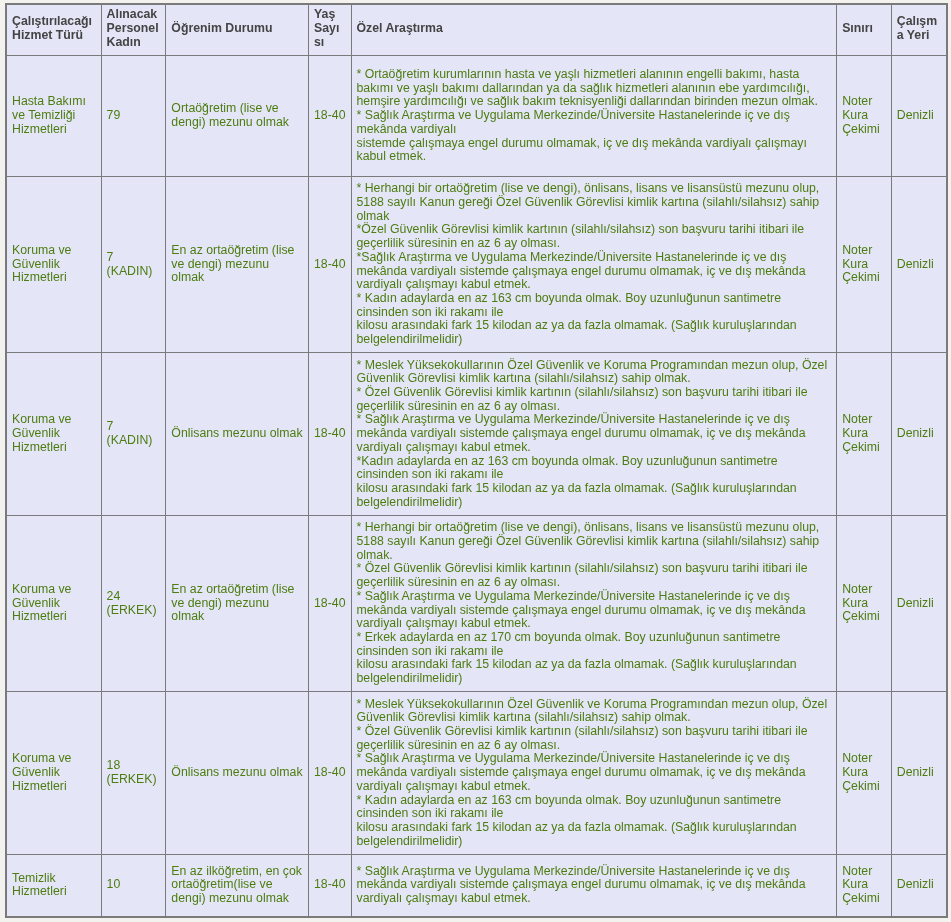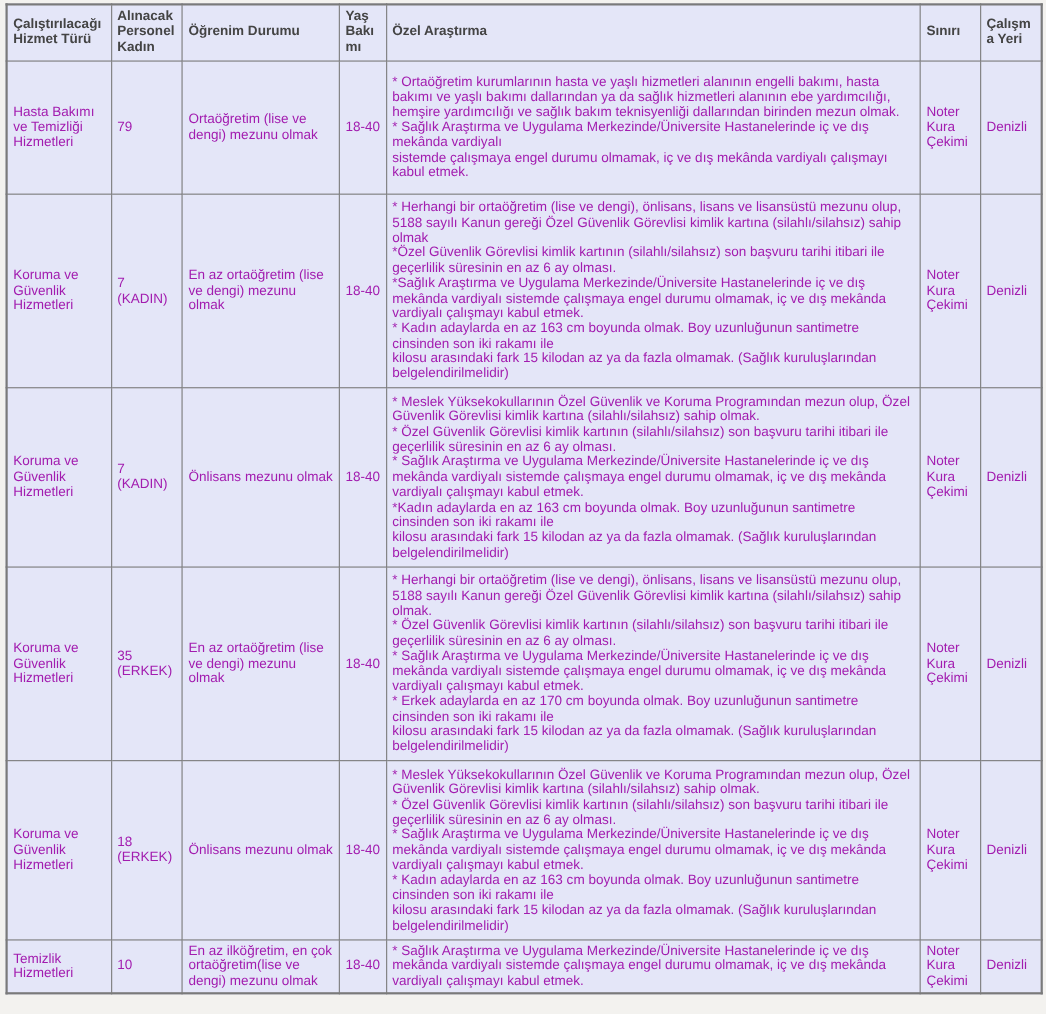--- a/index.html
+++ b/index.html
@@ -23,21 +23,21 @@
     background: #e4e6f8;
     border: 2px solid #7a7a7a;
     width: 943px;
     table-layout: fixed;
   }
   table.jobs th, table.jobs td {
     border: 1px solid #7a7a7a;
     padding: 2px 5px;
     font-size: 12.3px;
     line-height: 13.7px;
-    color: #a21caf;
+    color: #4d7c0f;
     vertical-align: middle;
     text-align: left;
     word-wrap: break-word;
   }
   table.jobs th {
     font-weight: bold;
     color: #444;
     height: 46px;
     padding-top: 1px;
     padding-bottom: 3px;
@@ -67,21 +67,21 @@
         <col class="c4">
         <col class="c5">
         <col class="c6">
         <col class="c7">
     </colgroup>
     <thead>
       <tr>
         <th>Çalıştırılacağı Hizmet Türü</th>
         <th>Alınacak Personel Kadın</th>
         <th>Öğrenim Durumu</th>
-        <th>Yaş Bakımı</th>
+        <th>Yaş Sayısı</th>
         <th>Özel Araştırma</th>
         <th>Sınırı</th>
         <th>Çalışma Yeri</th>
       </tr>
     </thead>
     <tbody>
       <tr style="height:121px">
         <td>Hasta Bakımı ve Temizliği Hizmetleri</td>
         <td>79</td>
         <td>Ortaöğretim (lise ve dengi) mezunu olmak</td>
@@ -113,21 +113,21 @@
         <td class="cond">* Meslek Yüksekokullarının Özel Güvenlik ve Koruma Programından mezun olup, Özel Güvenlik Görevlisi kimlik kartına (silahlı/silahsız) sahip olmak.
 * Özel Güvenlik Görevlisi kimlik kartının (silahlı/silahsız) son başvuru tarihi itibari ile geçerlilik süresinin en az 6 ay olması.
 * Sağlık Araştırma ve Uygulama Merkezinde/Üniversite Hastanelerinde iç ve dış mekânda vardiyalı sistemde çalışmaya engel durumu olmamak, iç ve dış mekânda vardiyalı çalışmayı kabul etmek.
 *Kadın adaylarda en az 163 cm boyunda olmak. Boy uzunluğunun santimetre cinsinden son iki rakamı ile
 kilosu arasındaki fark 15 kilodan az ya da fazla olmamak. (Sağlık kuruluşlarından belgelendirilmelidir)</td>
         <td>Noter Kura Çekimi</td>
         <td>Denizli</td>
       </tr>
       <tr style="height:176px">
         <td>Koruma ve Güvenlik Hizmetleri</td>
-        <td>35 (ERKEK)</td>
+        <td>24 (ERKEK)</td>
         <td>En az ortaöğretim (lise ve dengi) mezunu olmak</td>
         <td>18-40</td>
         <td class="cond">* Herhangi bir ortaöğretim (lise ve dengi), önlisans, lisans ve lisansüstü mezunu olup, 5188 sayılı Kanun gereği Özel Güvenlik Görevlisi kimlik kartına (silahlı/silahsız) sahip olmak.
 * Özel Güvenlik Görevlisi kimlik kartının (silahlı/silahsız) son başvuru tarihi itibari ile geçerlilik süresinin en az 6 ay olması.
 * Sağlık Araştırma ve Uygulama Merkezinde/Üniversite Hastanelerinde iç ve dış mekânda vardiyalı sistemde çalışmaya engel durumu olmamak, iç ve dış mekânda vardiyalı çalışmayı kabul etmek.
 * Erkek adaylarda en az 170 cm boyunda olmak. Boy uzunluğunun santimetre cinsinden son iki rakamı ile
 kilosu arasındaki fark 15 kilodan az ya da fazla olmamak. (Sağlık kuruluşlarından belgelendirilmelidir)</td>
         <td>Noter Kura Çekimi</td>
         <td>Denizli</td>
       </tr>
@@ -137,21 +137,21 @@
         <td>Önlisans mezunu olmak</td>
         <td>18-40</td>
         <td class="cond">* Meslek Yüksekokullarının Özel Güvenlik ve Koruma Programından mezun olup, Özel Güvenlik Görevlisi kimlik kartına (silahlı/silahsız) sahip olmak.
 * Özel Güvenlik Görevlisi kimlik kartının (silahlı/silahsız) son başvuru tarihi itibari ile geçerlilik süresinin en az 6 ay olması.
 * Sağlık Araştırma ve Uygulama Merkezinde/Üniversite Hastanelerinde iç ve dış mekânda vardiyalı sistemde çalışmaya engel durumu olmamak, iç ve dış mekânda vardiyalı çalışmayı kabul etmek.
 * Kadın adaylarda en az 163 cm boyunda olmak. Boy uzunluğunun santimetre cinsinden son iki rakamı ile
 kilosu arasındaki fark 15 kilodan az ya da fazla olmamak. (Sağlık kuruluşlarından belgelendirilmelidir)</td>
         <td>Noter Kura Çekimi</td>
         <td>Denizli</td>
       </tr>
-      <tr style="height:48px">
+      <tr style="height:62px">
         <td>Temizlik Hizmetleri</td>
         <td>10</td>
         <td>En az ilköğretim, en çok ortaöğretim(lise ve dengi) mezunu olmak</td>
         <td>18-40</td>
         <td class="cond">* Sağlık Araştırma ve Uygulama Merkezinde/Üniversite Hastanelerinde iç ve dış mekânda vardiyalı sistemde çalışmaya engel durumu olmamak, iç ve dış mekânda vardiyalı çalışmayı kabul etmek.</td>
         <td>Noter Kura Çekimi</td>
         <td>Denizli</td>
       </tr>
     </tbody>
   </table>

